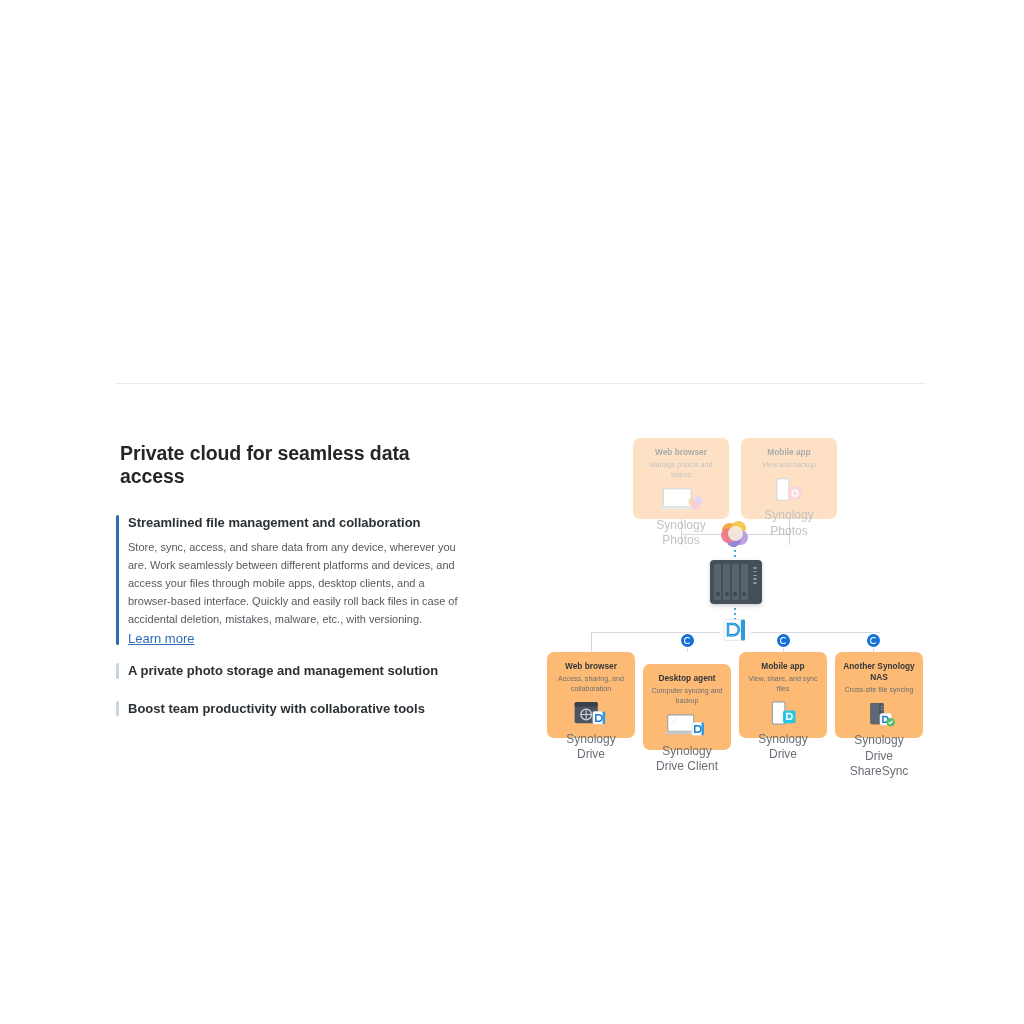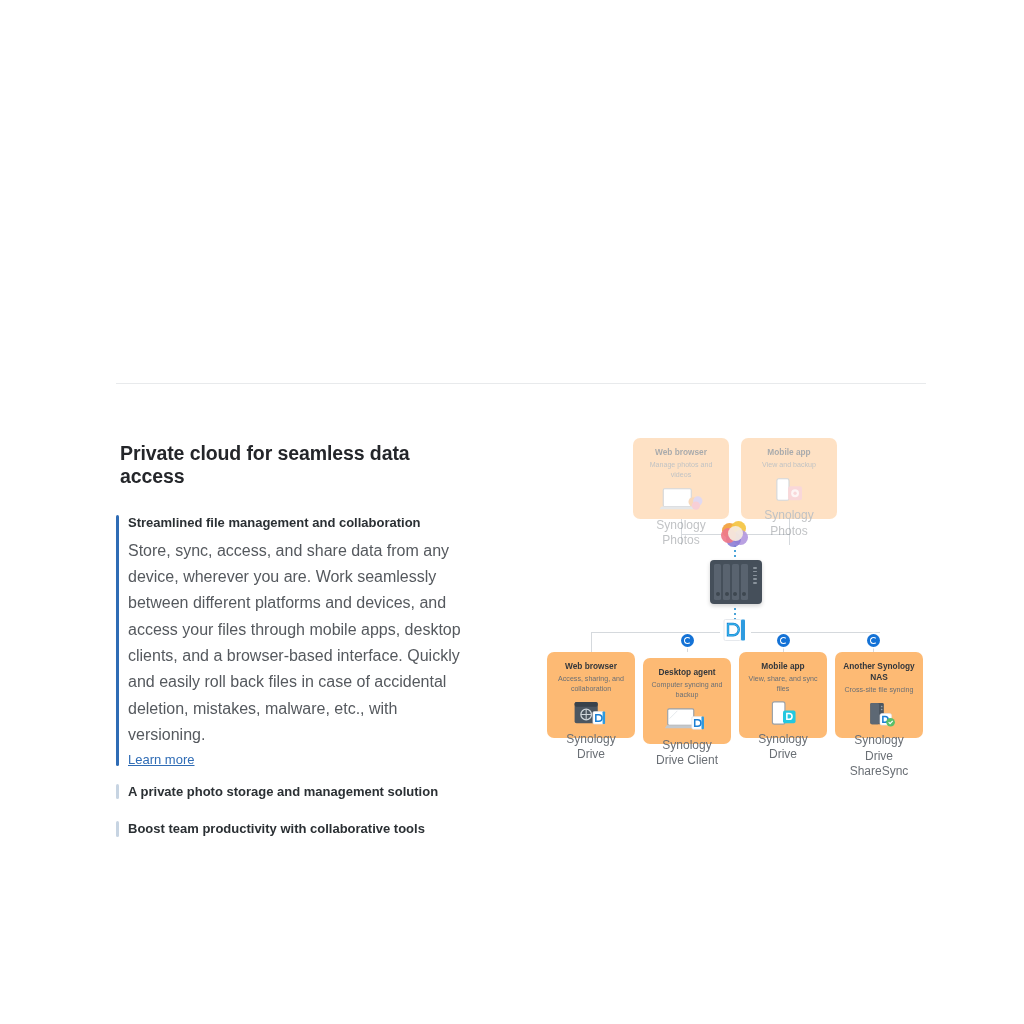--- a/index.html
+++ b/index.html
@@ -89,21 +89,21 @@
     line-height: 1.5;
     margin: 0;
   }
   .acc-item.collapsed {
     margin-bottom: 18px;
   }
   .acc-item.collapsed .acc-head {
     color: #2b3034;
   }
   .acc-body {
-    font-size: 16px;
+    font-size: 11px;
     line-height: 1.65;
     color: #55595e;
     margin: 5px 0 0 0;
     width: 336px;
   }
   .learn-more {
     display: inline-block;
     margin-top: 3px;
     font-size: 13px;
     color: #2f6cb5;
@@ -365,21 +365,21 @@
         <circle cx="15" cy="15" r="5.5" fill="none" stroke="#cfd5da" stroke-width="1.3"></circle>
         <path d="M9.5 15 h11 M15 9.5 v11" stroke="#cfd5da" stroke-width="1.1"></path>
         <rect x="22" y="12" width="11" height="13" rx="1.5" fill="#ffffff" stroke="#dfe3e8" stroke-width="0.7"></rect>
         <rect x="32" y="12" width="2.6" height="13" rx="0.8" fill="#2e9be0"></rect>
         <path d="M25 15.2 h3 a3.4 3.4 0 0 1 0 6.8 h-3 Z" fill="none" stroke="#1a7fd4" stroke-width="1.6"></path>
       </svg>
     </div>
     <p class="card-app">Synology Drive</p>
   </div>
 
-  <div class="card" style="left:103px; top:222px; width:88px; height:86px; padding:9px 6px 0 6px;">
+  <div class="card" style="left:103px; top:228px; width:88px; height:86px; padding:9px 6px 0 6px;">
     <p class="card-title">Desktop agent</p>
     <p class="card-desc">Computer syncing and backup</p>
     <div class="card-icon">
       <svg viewBox="0 0 48 28" width="48" height="27" style="display:block;margin:0 auto;">
         <rect x="4" y="3" width="27" height="17" rx="1.5" fill="#ffffff" stroke="#9aa1a8" stroke-width="1.2"></rect>
         <path d="M6 13 l8 -8" stroke="#e4e8eb" stroke-width="1"></path>
         <path d="M1 23 h34 l-2-3 H3 Z" fill="#c3c8cd"></path>
         <rect x="29" y="11" width="11" height="13" rx="1.5" fill="#ffffff" stroke="#dfe3e8" stroke-width="0.7"></rect>
         <rect x="39" y="11" width="2.6" height="13" rx="0.8" fill="#2e9be0"></rect>
         <path d="M32 14.2 h3 a3.4 3.4 0 0 1 0 6.8 h-3 Z" fill="none" stroke="#1a7fd4" stroke-width="1.6"></path>

